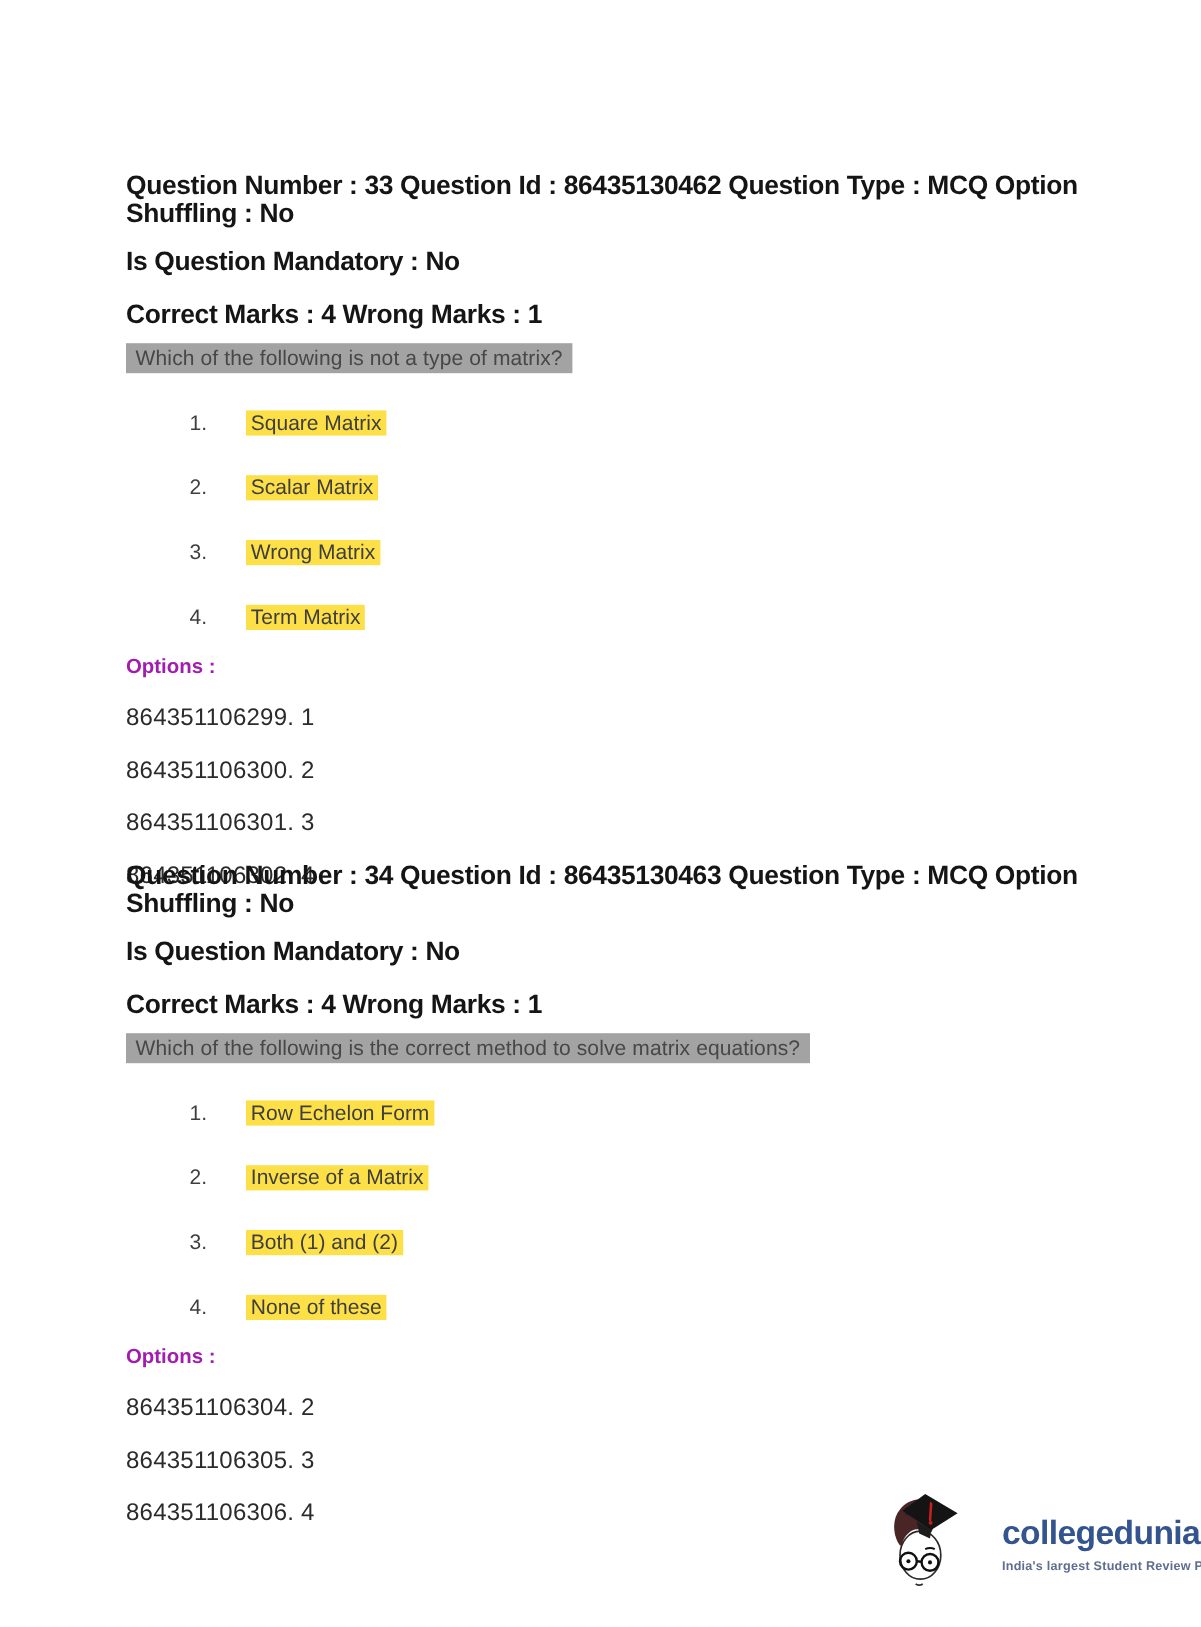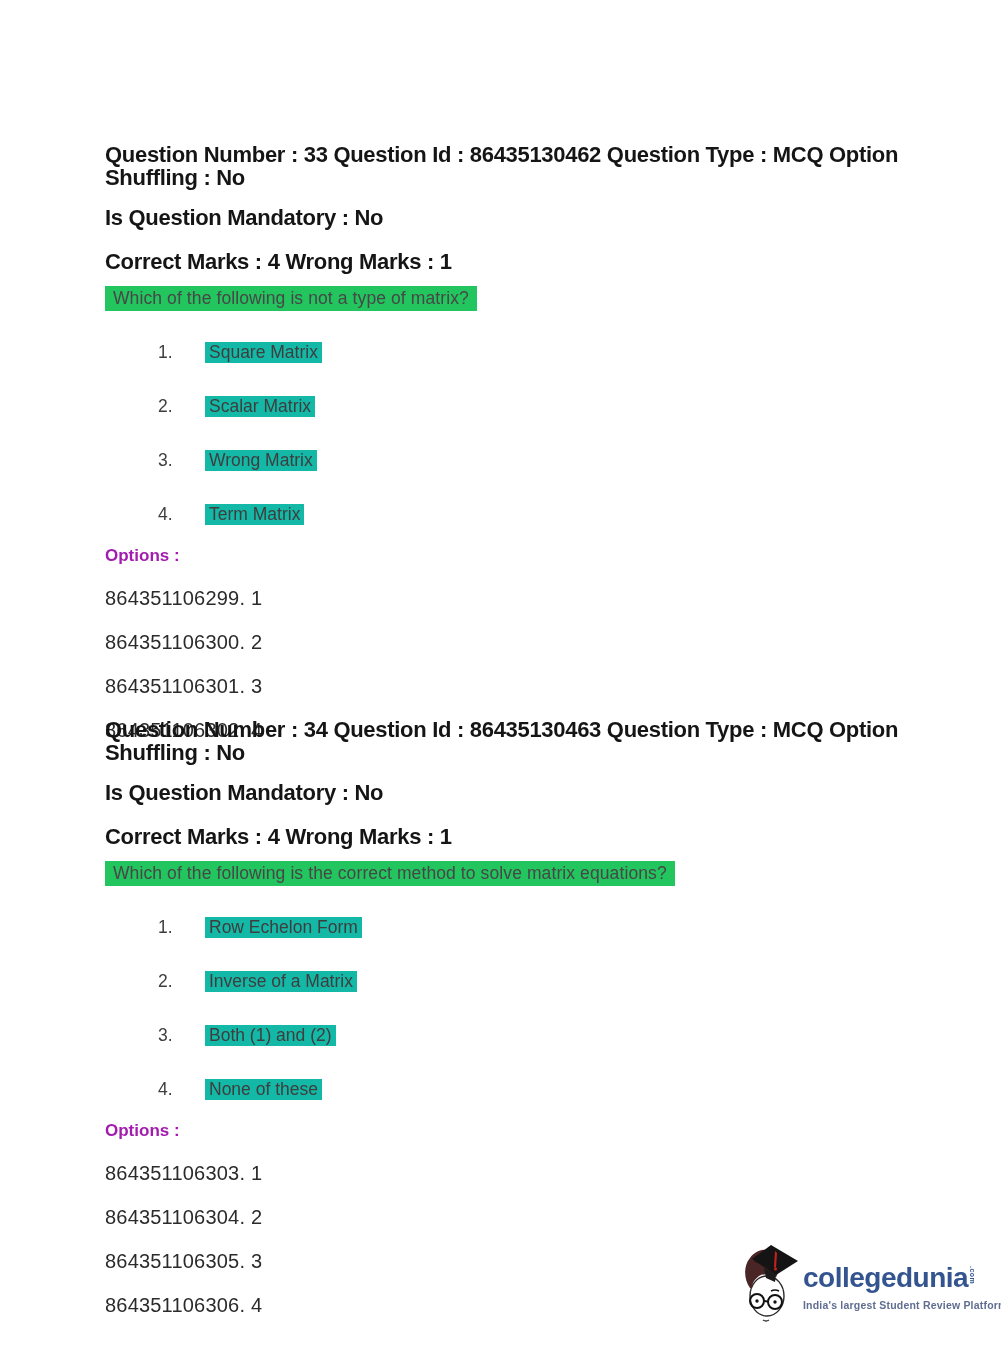--- a/index.html
+++ b/index.html
@@ -28,55 +28,56 @@
     margin-bottom:17px;
   }
   .meta-line.mandatory { margin-bottom:21px; }
   .meta-line.marks { margin-bottom:13px; }
 
   .question-text-wrap { margin-bottom:31px; }
   .question-text {
     display:inline-block;
     font-size:17.5px;
     color:#474747;
-    background:#22c55e;
+    background:#a3a3a3;
     padding:2px 8px 2px 8px;
     letter-spacing:0.1px;
   }
 
   .choice-row {
     display:flex;
     padding-left:53px;
     margin-bottom:33px;
     font-size:17.5px;
     color:#3e3e3e;
   }
   .choice-row.last { margin-bottom:21px; }
   .choice-num { width:47px; flex:0 0 47px; }
-  .choice-label { background:#14b8a6; padding:0 4px; }
+  .choice-label { background:#fde047; padding:0 4px; }
 
   .options-label {
     font-size:17px;
     font-weight:700;
     color:#a21caf;
     margin-bottom:21px;
   }
   .option-id-line {
     font-size:20px;
     color:#2b2b2b;
     margin-bottom:21px;
     letter-spacing:0.2px;
   }
 
   .footer-logo {
     position:absolute;
     left:740px; top:1244px;
     width:256px; height:86px;
     display:flex;
     align-items:flex-start;
+    gap:32px;
   }
   .mascot { width:60px; height:84px; flex:0 0 60px; }
   .logo-text-col { padding-top:20px; padding-left:3px; }
   .brand-row { display:flex; align-items:flex-start; }
   .brand-word {
     font-size:28px;
     font-weight:700;
     letter-spacing:-0.5px;
     line-height:1;
     color:#33548E;
@@ -156,21 +157,20 @@
     <div class="choice-row">
       <span class="choice-num">3.</span>
       <span class="choice-label">Both (1) and (2)</span>
     </div>
     <div class="choice-row last">
       <span class="choice-num">4.</span>
       <span class="choice-label">None of these</span>
     </div>
 
     <div class="options-label">Options :</div>
-    <div class="option-id-line">864351106303. 1</div>
     <div class="option-id-line">864351106304. 2</div>
     <div class="option-id-line">864351106305. 3</div>
     <div class="option-id-line">864351106306. 4</div>
   </div>
 
   <div class="footer-logo">
     <svg class="mascot" viewBox="0 0 60 84" xmlns="http://www.w3.org/2000/svg">
 
       <ellipse cx="27" cy="52" rx="17" ry="20" fill="#ffffff" stroke="#2a2a2a" stroke-width="1.4"></ellipse>
 

